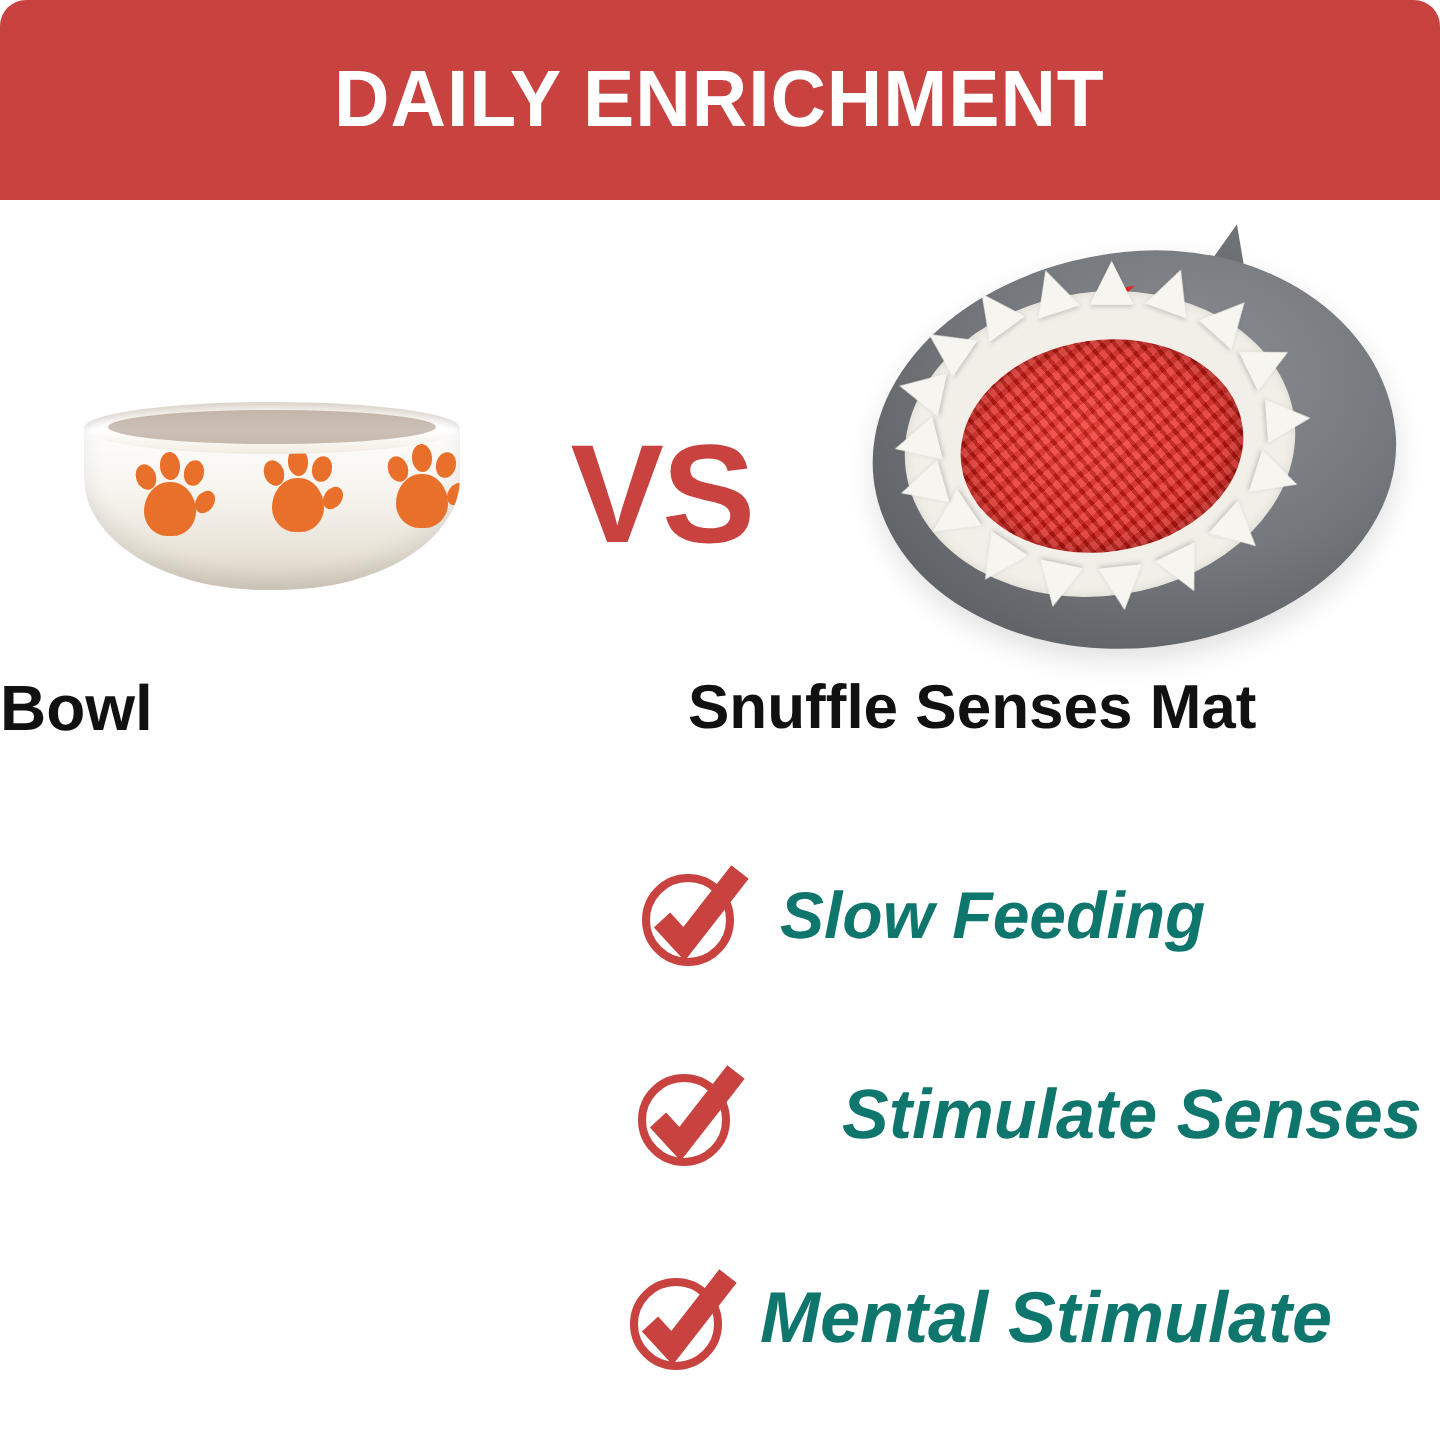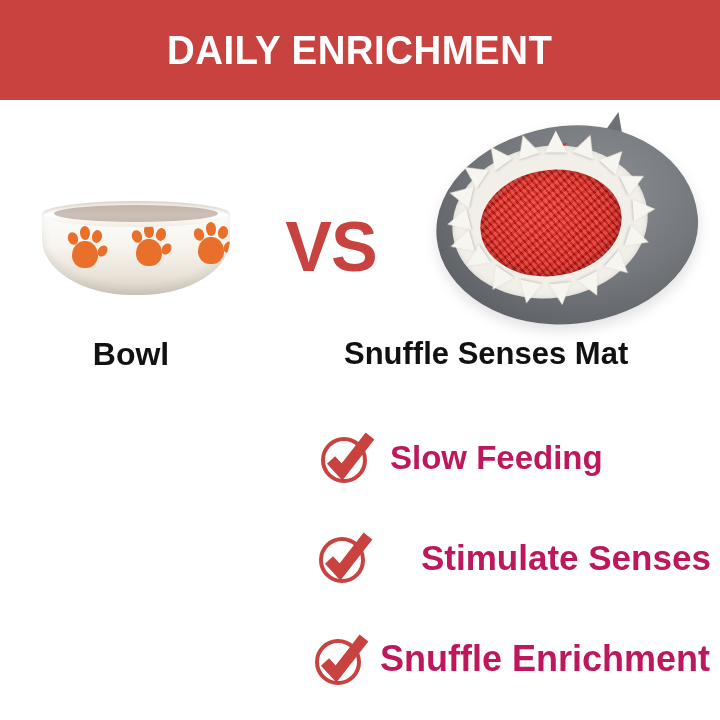--- a/index.html
+++ b/index.html
@@ -7,20 +7,21 @@
     padding: 0;
     background: #ffffff;
   }
   #page {
     position: relative;
     width: 720px;
     height: 720px;
     background: #ffffff;
     overflow: hidden;
     font-family: "Liberation Sans", sans-serif;
+    border-radius: 13px;
     -webkit-font-smoothing: antialiased;
   }
 
   
   .banner {
     position: absolute;
     left: 0;
     top: 0;
     width: 720px;
     height: 100px;
@@ -238,21 +239,21 @@
     color: #111111;
     font-family: "Liberation Sans", sans-serif;
     font-weight: bold;
     line-height: 1;
     white-space: nowrap;
   }
   .label-bowl {
     left: 0;
     top: 338px;
     width: 262px;
-    text-align: center;
+    text-align: left;
     font-size: 32px;
   }
   .label-mat {
     left: 344px;
     top: 338px;
     width: 376px;
     text-align: left;
     font-size: 31px;
   }
 
@@ -265,25 +266,26 @@
   .benefit-1 { left: 318px; top: 428px; }
   .benefit-2 { left: 316px; top: 528px; gap: 25px; }
   .benefit-3 { left: 312px; top: 630px; }
   .check-icon {
     flex: 0 0 auto;
     width: 58px;
     height: 58px;
     margin-right: 14px;
   }
   .benefit-text {
-    color: #be185d;
+    color: #0f766e;
     font-family: "Liberation Sans", sans-serif;
     font-weight: bold;
     line-height: 1;
     white-space: nowrap;
+    font-style: italic;
   }
   .benefit-1 .benefit-text { font-size: 33px; }
   .benefit-2 .benefit-text { font-size: 35px; margin-left: 8px; }
   .benefit-3 .benefit-text { font-size: 36px; margin-left: -4px; }
 </style>
 </head>
 <body>
 
 <div id="page">
 
@@ -376,16 +378,16 @@
     <span class="benefit-text">Stimulate Senses</span>
   </div>
 
   <div class="benefit benefit-3">
     <span class="check-icon">
       <svg viewBox="0 0 58 58" width="58" height="58" aria-hidden="true">
         <circle cx="26" cy="32" r="21" fill="none" stroke="#c8423f" stroke-width="4"></circle>
         <path d="M13 32 L24 44 L52 8" fill="none" stroke="#c8423f" stroke-width="11" stroke-linecap="butt" stroke-linejoin="miter"></path>
       </svg>
     </span>
-    <span class="benefit-text">Snuffle Enrichment</span>
+    <span class="benefit-text">Mental Stimulate</span>
   </div>
 
 </div>
 
 </body></html>

